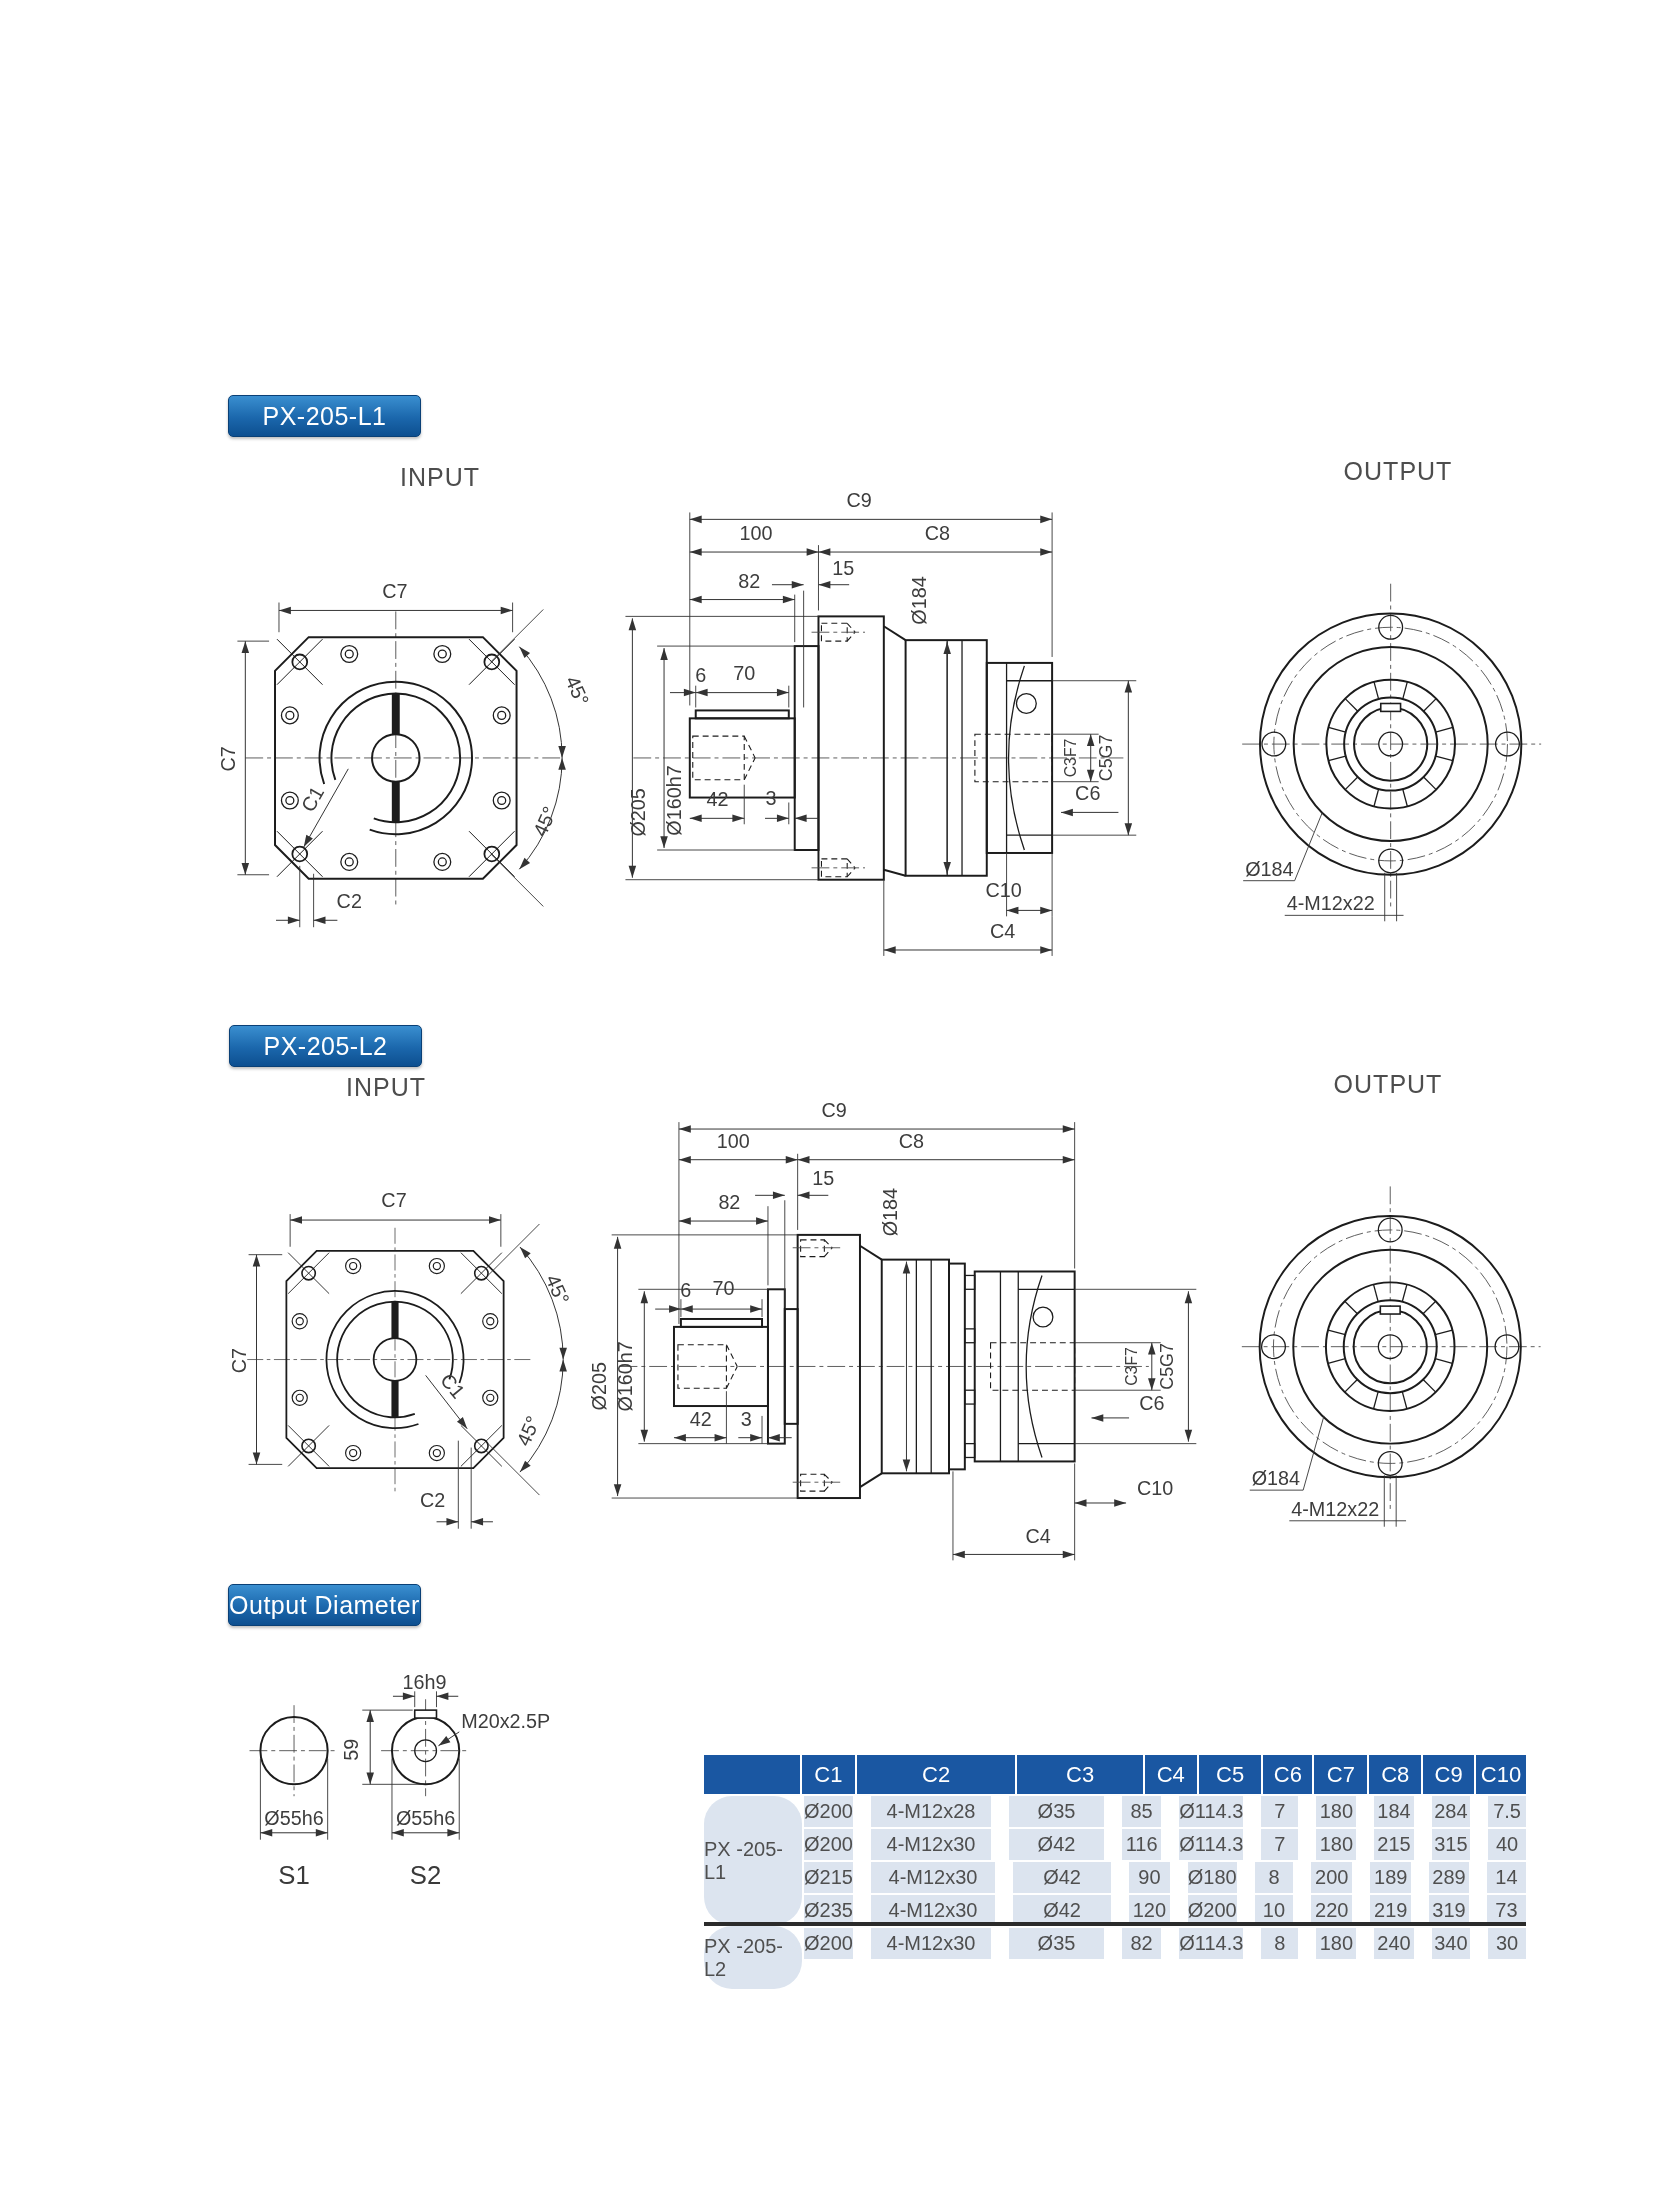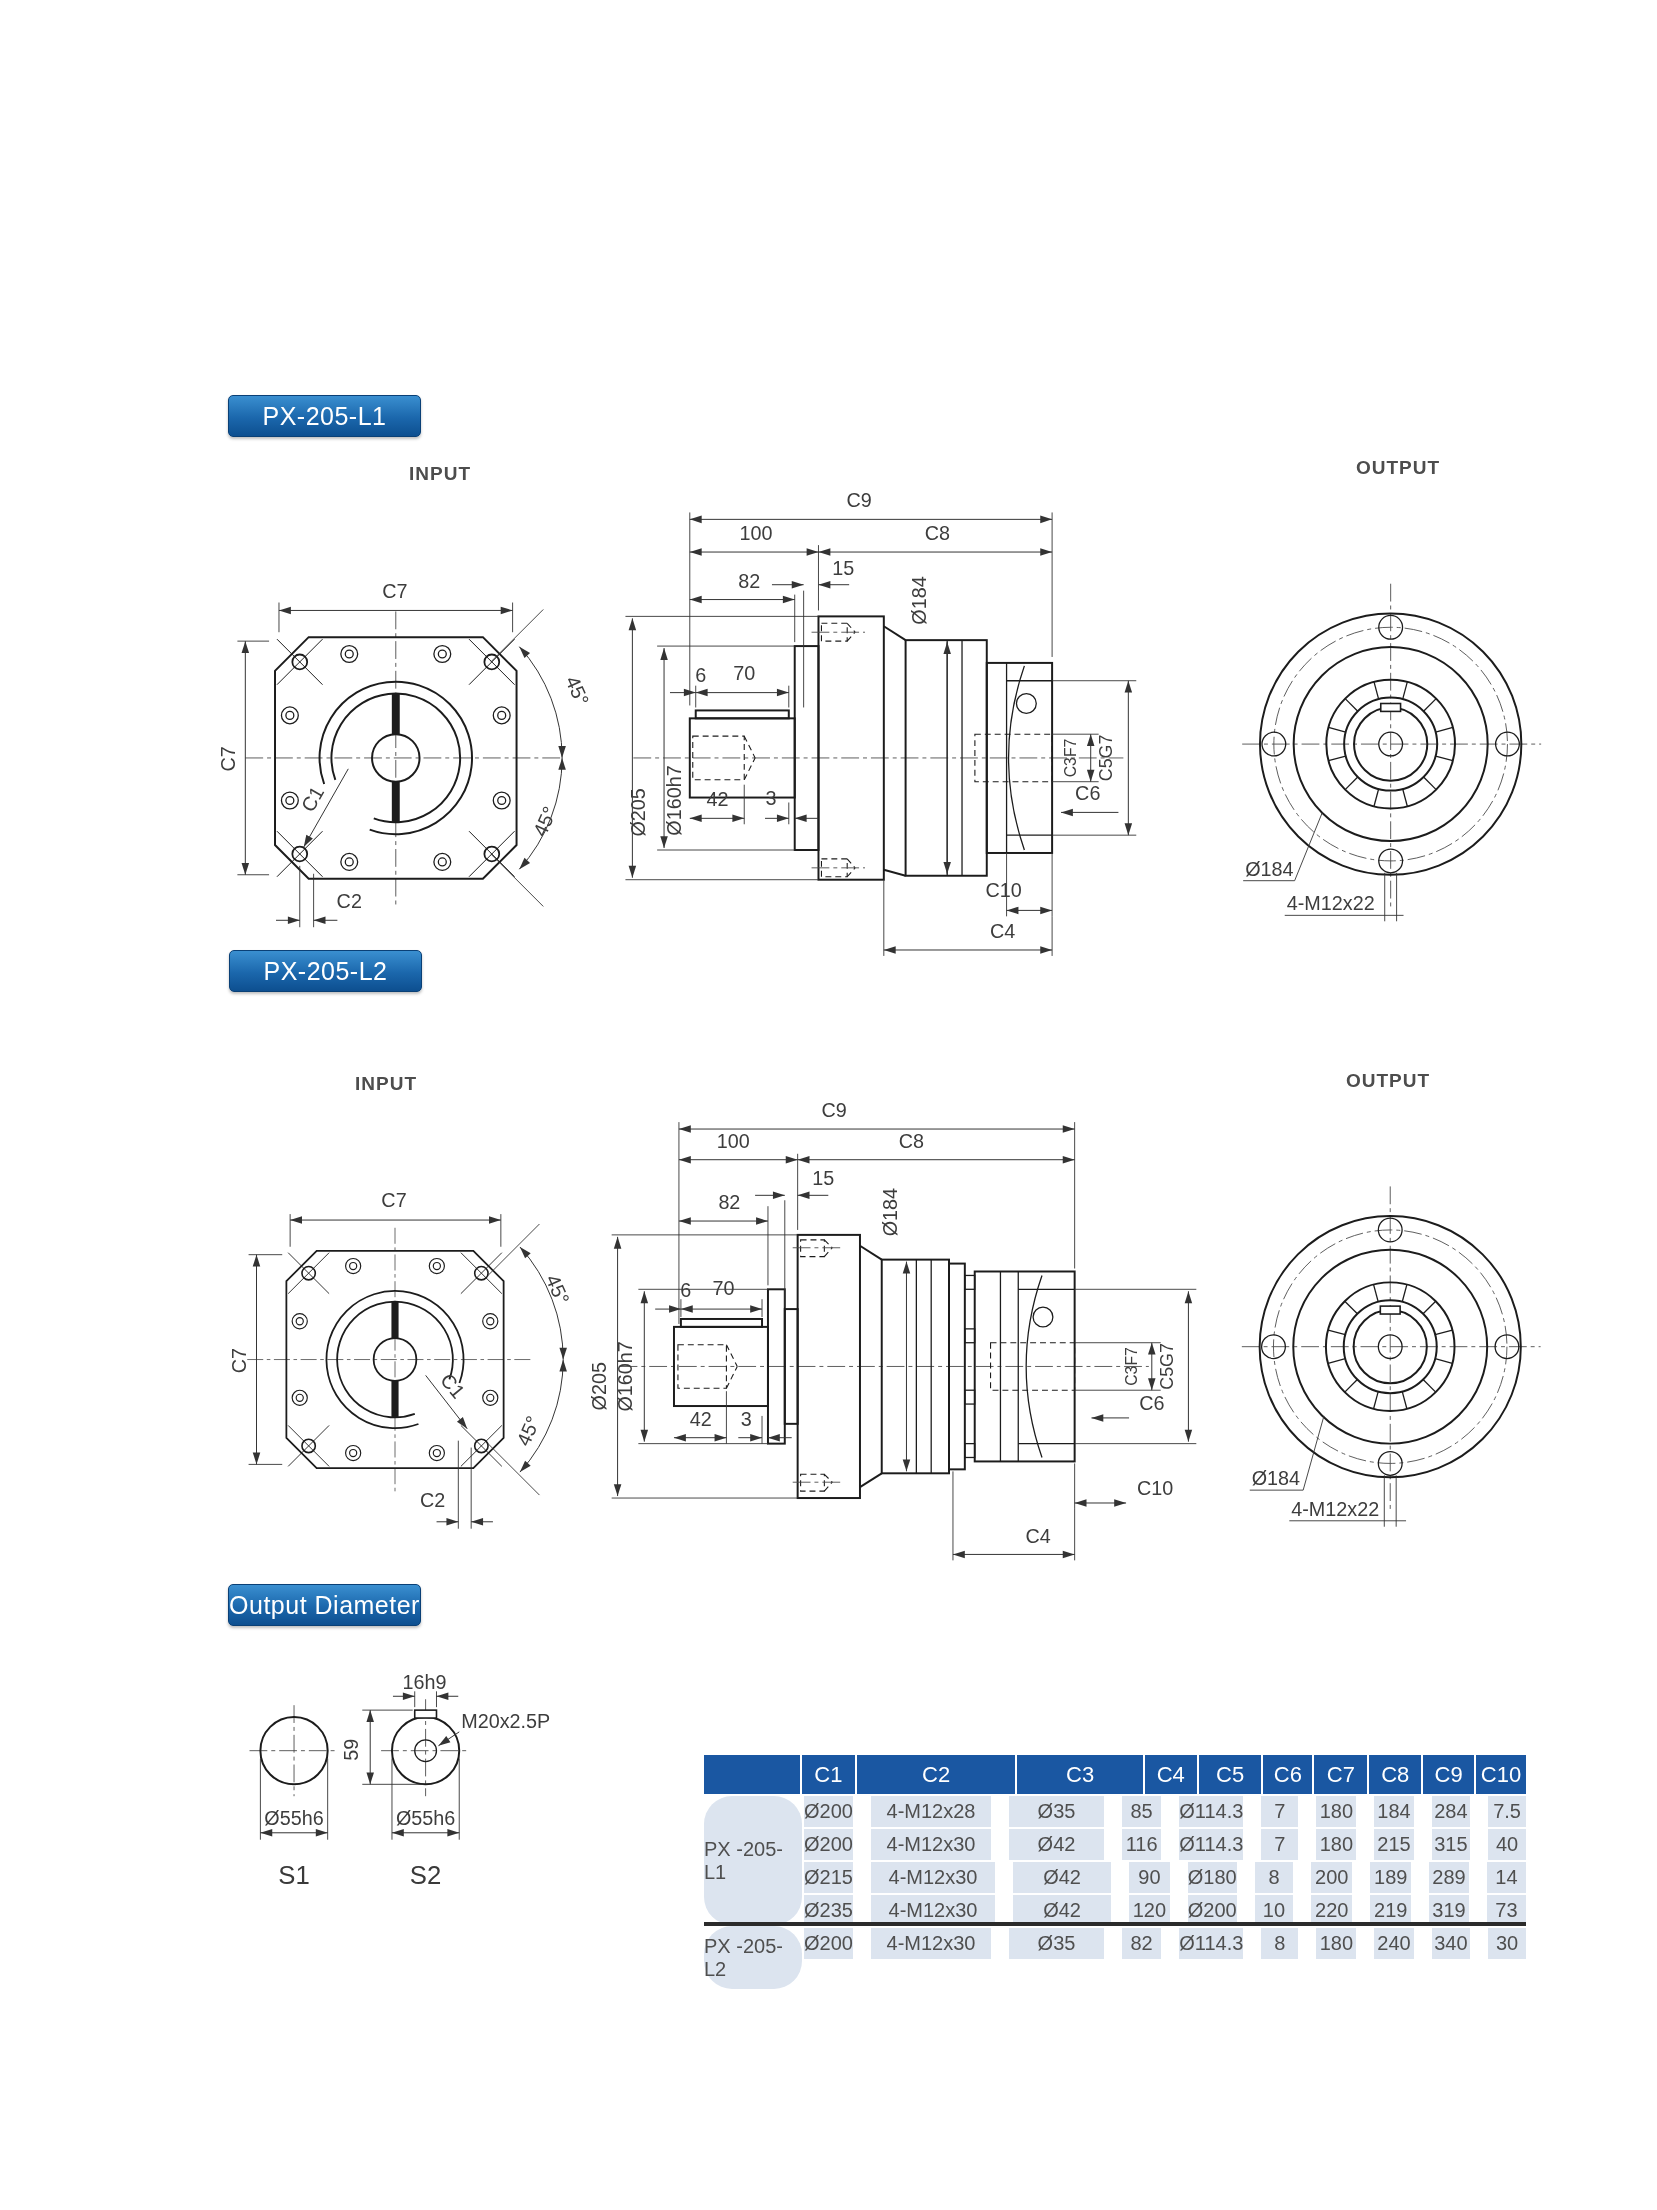--- a/index.html
+++ b/index.html
@@ -9,21 +9,21 @@
   .badge{
     position:absolute;width:191px;height:40px;border-radius:5px;
     background:linear-gradient(180deg,#3a8fd0 0%,#1b67ac 55%,#0d4f90 100%);
     border:1px solid #0a4076;
     color:#fff;display:flex;align-items:center;justify-content:center;
     font-size:25px;letter-spacing:0.5px;
     box-shadow:0 2px 3px rgba(0,0,0,.25);
   }
   .vtitle{
     position:absolute;transform:translateX(-50%);
-    font-size:19px;color:#4d4d4d;letter-spacing:1px;font-weight:bold;
+    font-size:25px;color:#4d4d4d;letter-spacing:1px;
   }
   svg.drw{position:absolute;}
 
   
   .ol{fill:none;stroke:#1c1c1c;stroke-width:2;}
   .ol1{fill:none;stroke:#1c1c1c;stroke-width:1.3;}
   .cl{fill:none;stroke:#4a4a4a;stroke-width:.9;stroke-dasharray:18 4 4 4;}
   .hid{fill:none;stroke:#1c1c1c;stroke-width:1.1;stroke-dasharray:6 4;}
   .ext{fill:none;stroke:#333;stroke-width:.9;}
   .dim{fill:none;stroke:#333;stroke-width:1;marker-start:url(#ah);marker-end:url(#ah);}
@@ -262,21 +262,21 @@
       <text class="dt as" x="1258" y="884">Ø184</text>
       <line class="ext" x1="1256" y1="889" x2="1308" y2="889"></line>
       <line class="ext" x1="1308" y1="889" x2="1336" y2="820"></line>
       <text class="dt as" x="1300" y="919">4-M12x22</text>
       <line class="ext" x1="1298" y1="924" x2="1418" y2="924"></line>
       <line class="ext" x1="1399" y1="881" x2="1399" y2="930"></line>
       <line class="ext" x1="1411" y1="881" x2="1411" y2="930"></line>
     </g>
   </svg>
 
-  <div class="badge" style="left:229px;top:950px">PX-205-L2</div>
+  <div class="badge" style="left:229px;top:1025px">PX-205-L2</div>
   <div class="vtitle" style="left:386px;top:1073px">INPUT</div>
   <div class="vtitle" style="left:1388px;top:1070px">OUTPUT</div>
 
   <svg class="drw" style="left:149px;top:1040px" width="1416" height="554" viewBox="150 1050 1430 560">
 
     <g>
       <use href="#inflange" transform="translate(398,1373) scale(-0.9,0.9)"></use>
       <line class="ext" x1="292" y1="1259" x2="292" y2="1226"></line>
       <line class="ext" x1="505" y1="1259" x2="505" y2="1226"></line>
       <line class="dim" x1="292" y1="1232" x2="505" y2="1232"></line>

